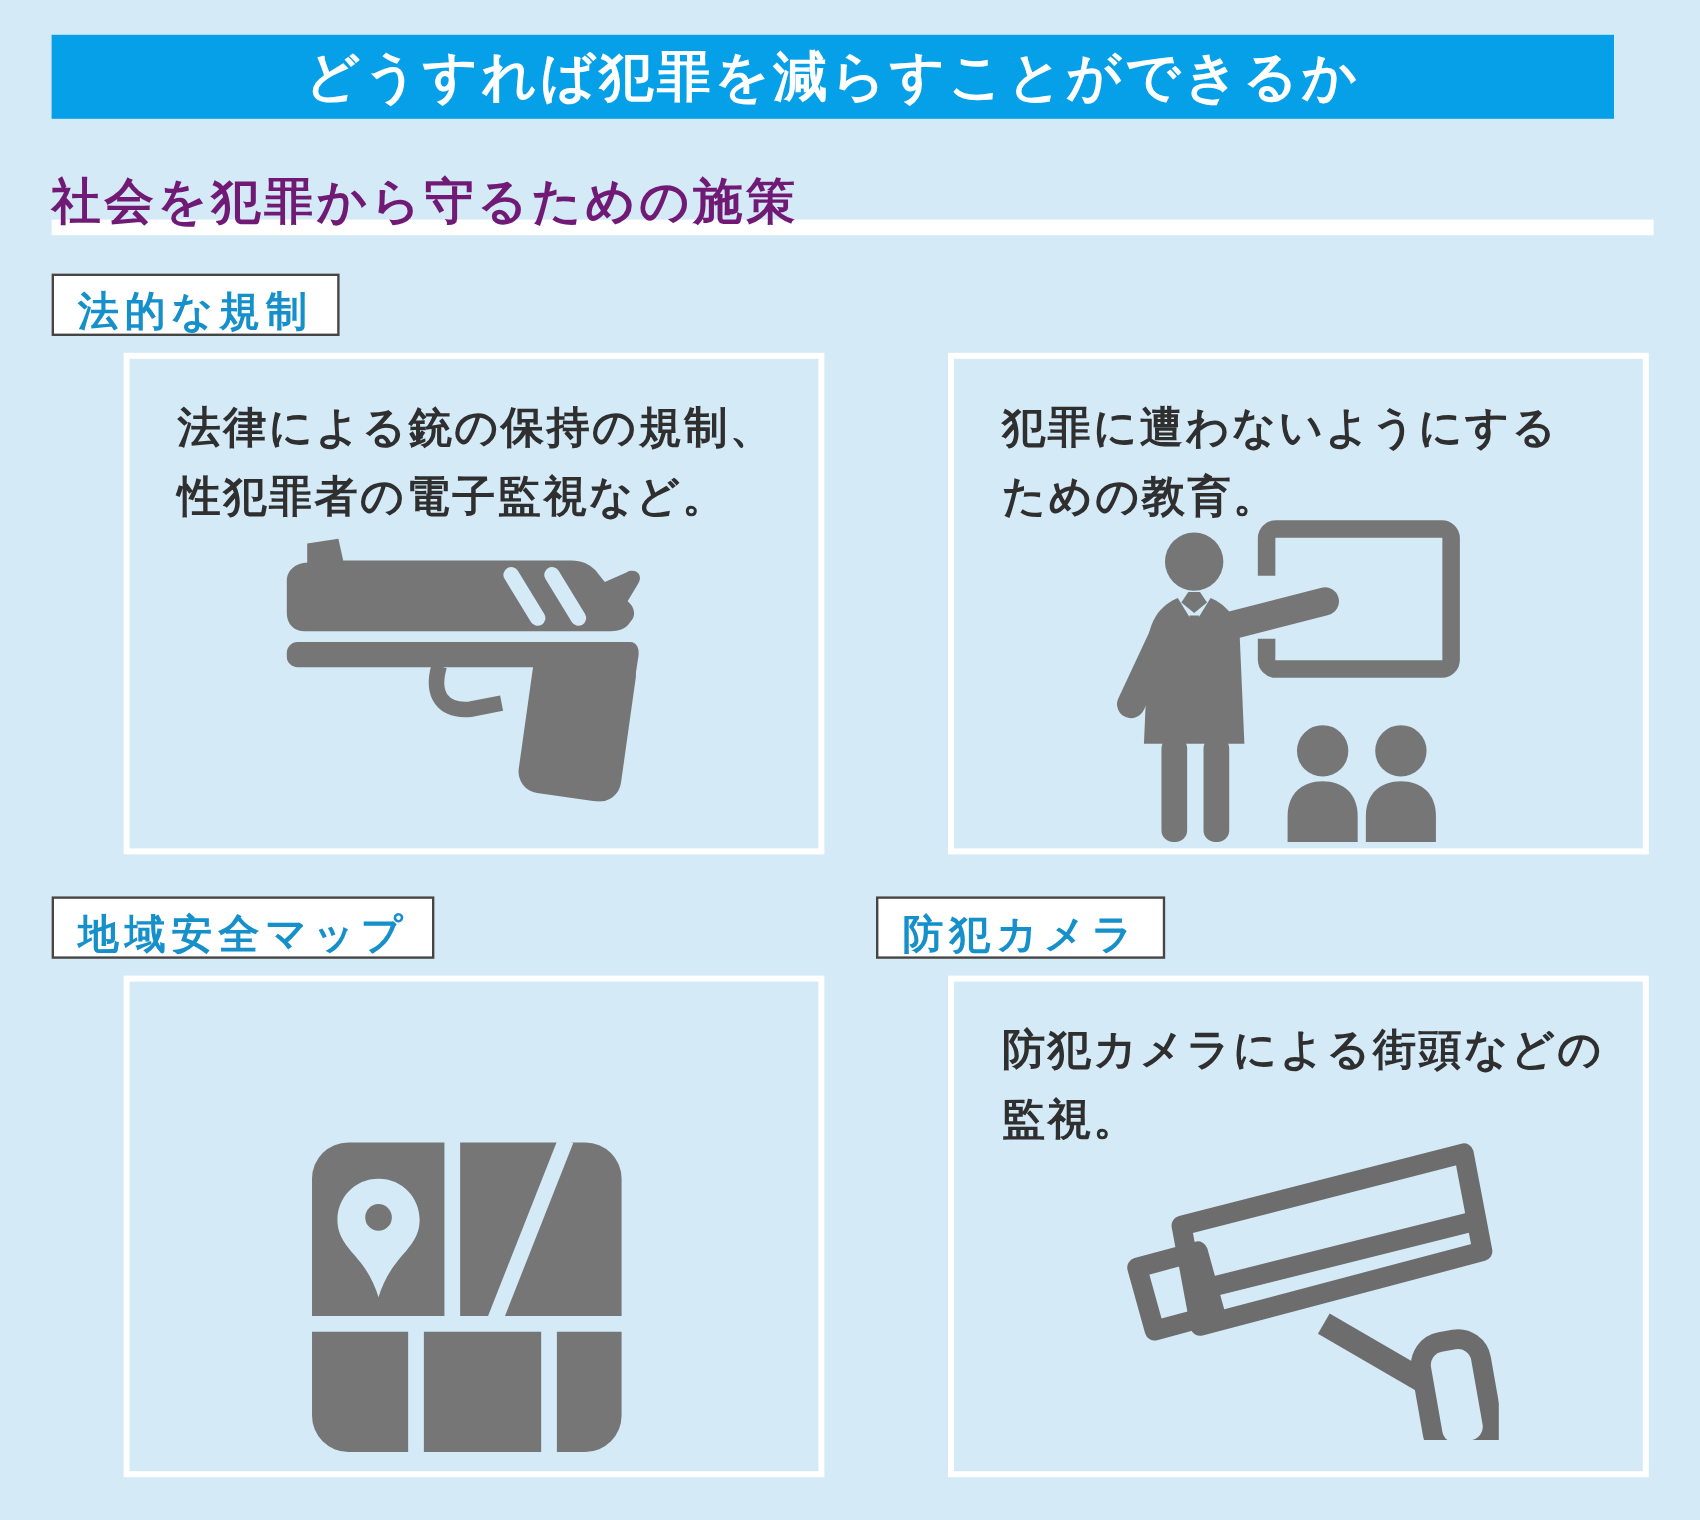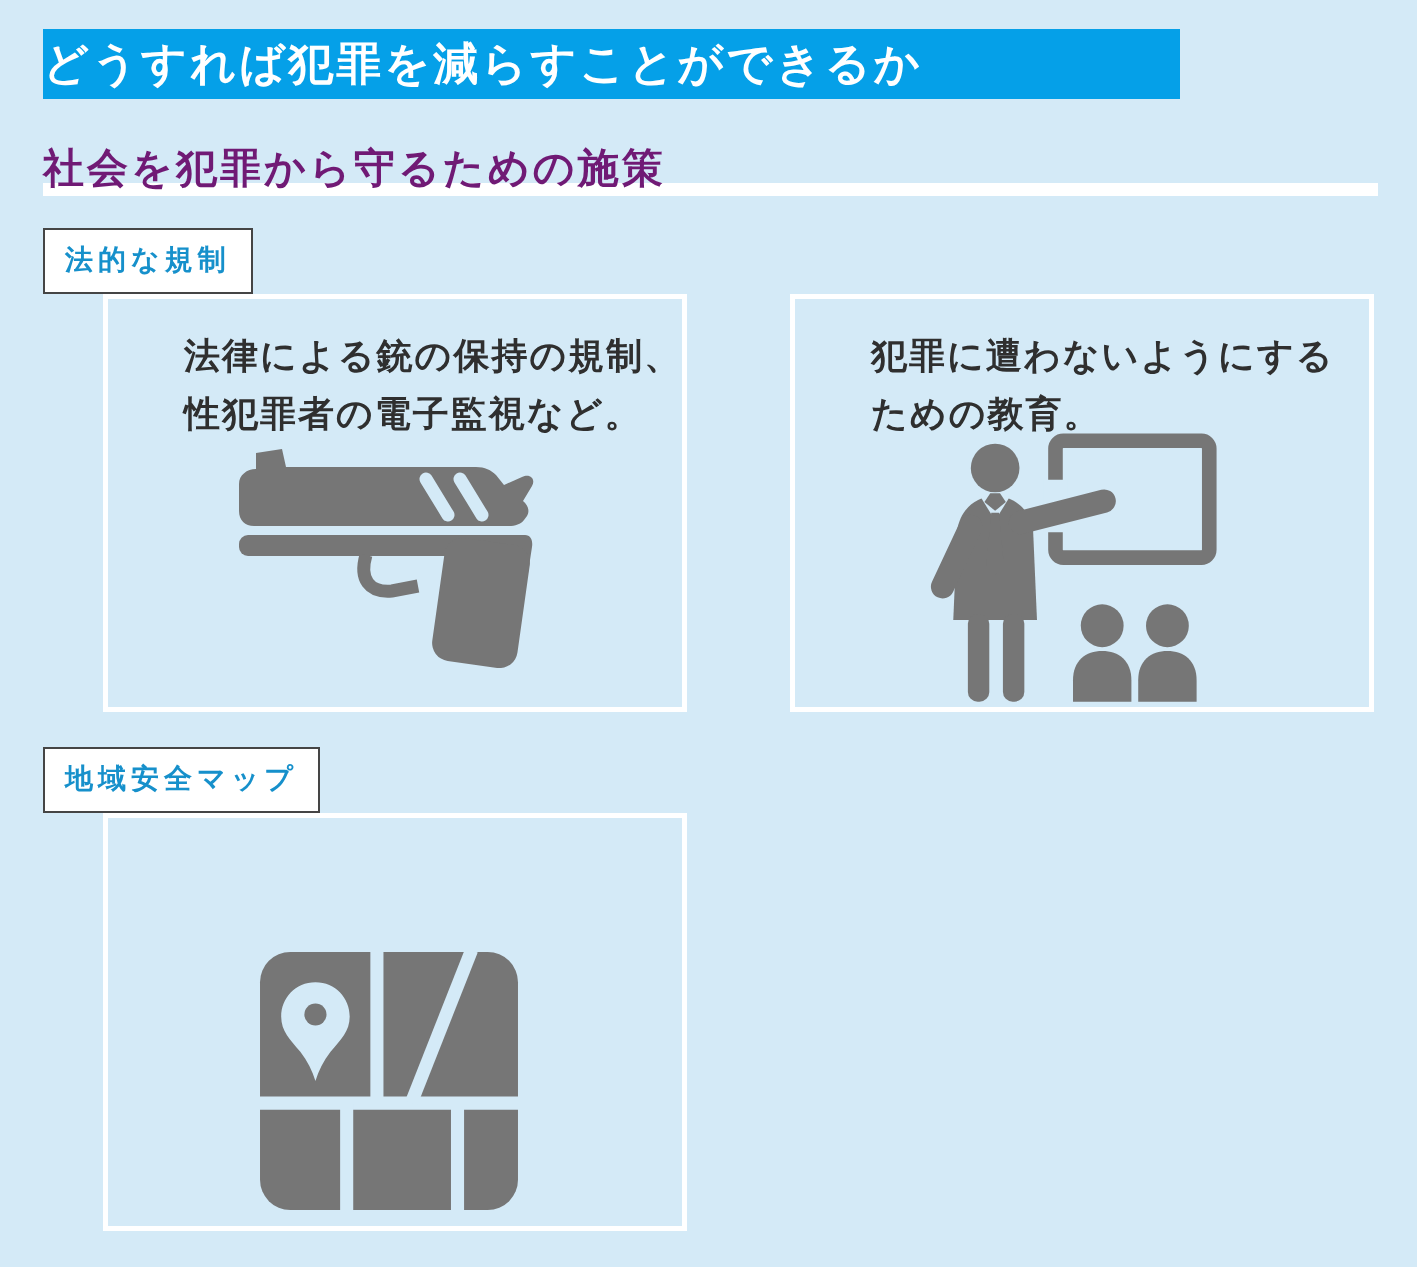--- a/index.html
+++ b/index.html
@@ -3,52 +3,51 @@
 <meta charset="utf-8">
 <style>
   html,body{margin:0;padding:0;}
   .stage{
     position:relative;width:1417px;height:1267px;overflow:hidden;
     background:#d4eaf7;
     font-family:"Liberation Sans","DejaVu Sans",sans-serif;
     font-weight:bold;
   }
   .header-bar{
-    position:absolute;left:43px;top:29px;width:1137px;height:70px;
-    background:#05a0e8;box-sizing:border-box;
+    position:absolute;left:43px;top:29px;width:1302px;height:70px;
+    background:#05a0e8;box-sizing:border-box;text-align:center;
   }
   .header-bar .title{
     color:#ffffff;font-size:45px;line-height:70px;letter-spacing:3px;display:block;
     white-space:nowrap;
   }
   .subtitle{position:absolute;left:43px;top:143px;width:1335px;height:53px;}
   .subtitle-strip{position:absolute;left:0;right:0;bottom:0;height:13px;background:#ffffff;}
   .subtitle-text{
     position:relative;z-index:1;display:block;color:#701a75;font-size:41px;
     line-height:50px;letter-spacing:3px;white-space:nowrap;
   }
   .card{
     position:absolute;width:584px;height:418px;
     border:5px solid #ffffff;box-sizing:border-box;
   }
   .card.c1{left:103px;top:294px;}
   .card.c2{left:790px;top:294px;}
   .card.c3{left:103px;top:813px;}
   .card.c4{left:790px;top:813px;}
   .badge{
-    position:absolute;left:-65px;top:-71px;height:66px;z-index:2;
+    position:absolute;left:-65px;top:-71px;height:52px;z-index:2;
     background:#ffffff;border:2px solid #454545;box-sizing:border-box;
-    color:#1690cb;font-size:28px;line-height:60px;letter-spacing:5px;
+    color:#1690cb;font-size:34px;line-height:60px;letter-spacing:5px;
     padding:0 20px;white-space:nowrap;
   }
   .card-text{
     position:absolute;left:40px;top:28px;width:520px;
     color:#2f2f2f;font-size:36px;line-height:58px;letter-spacing:2px;
     white-space:pre-line;
-    margin-left:36px;
   }
   .icon{position:absolute;}
   .icon-gun{left:112px;top:124px;width:340px;}
   .icon-teacher{left:132px;top:134px;width:292px;}
   .icon-map{left:150px;top:132px;width:262px;}
   .icon-camera{left:104px;top:110px;width:350px;}
 </style>
 </head>
 <body>
 
@@ -120,14 +119,28 @@
         <line x1="0" y1="152" x2="260" y2="152"></line>
         <line x1="212" y1="0" x2="152" y2="152"></line>
         <line x1="88" y1="152" x2="88" y2="260"></line>
         <line x1="198" y1="152" x2="198" y2="260"></line>
       </g>
       <path fill="#d4eaf7" d="M57,32 C37,32 23,48 23,66 C23,81 32,89 42,101 C49,110 54,120 57,130 C60,120 65,110 72,101 C82,89 91,81 91,66 C91,48 77,32 57,32 Z"></path>
       <circle cx="57" cy="64" r="11" fill="#767676"></circle>
     </svg>
   </section>
 
+  <section class="card c4">
+    <div class="badge">防犯カメラ</div>
+    <div class="card-text">防犯カメラによる街頭などの
+監視。</div>
+    <svg class="icon icon-camera" viewBox="0 0 360 280">
+      <g fill="none" stroke="#6d6d6d" stroke-width="17" stroke-linejoin="round">
+        <path d="M88,96 L330,34 L346,118 L104,182 Z"></path>
+        <path d="M100,152 L340,92"></path>
+        <path d="M50,132 L102,118 L117,172 L65,186 Z"></path>
+        <line x1="210" y1="180" x2="296" y2="230" stroke-width="20"></line>
+        <rect x="298" y="194" width="52" height="96" rx="20" transform="rotate(-10 324 242)"></rect>
+      </g>
+    </svg>
+  </section>
 
 </div>
 
 </body></html>

